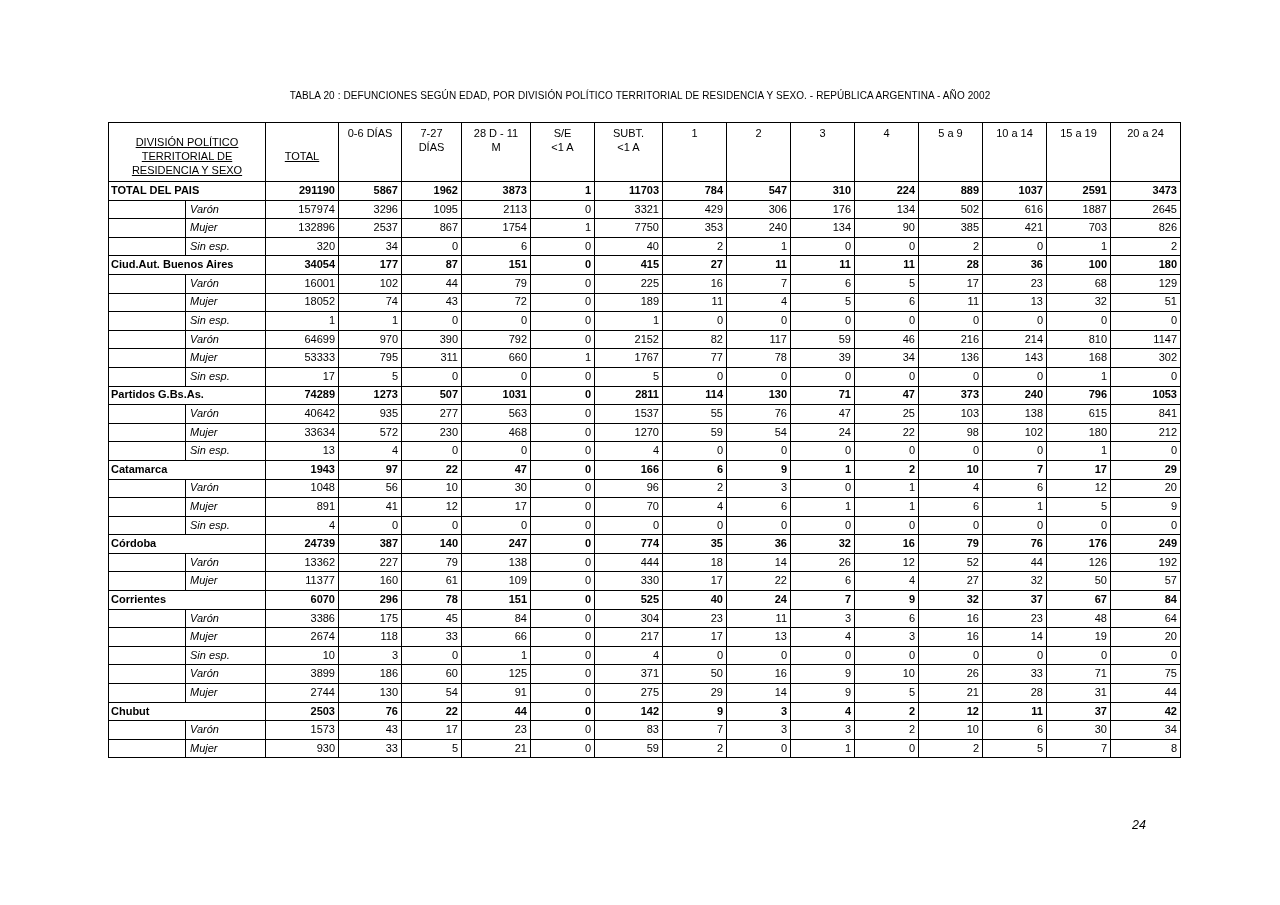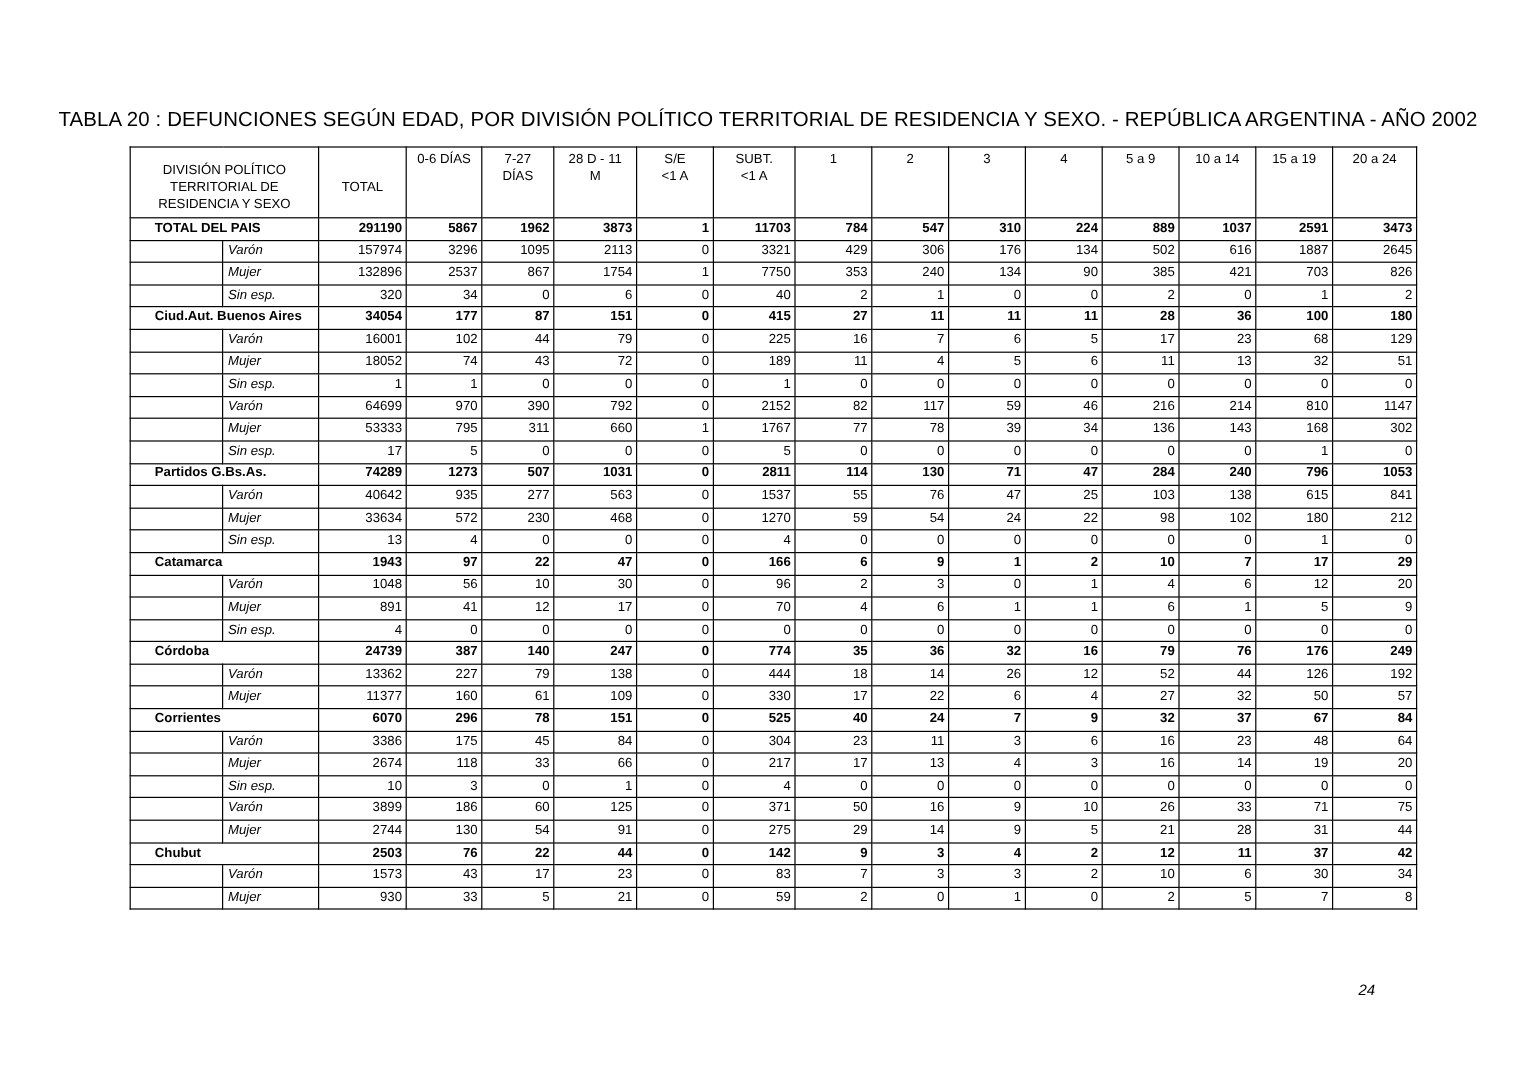--- a/index.html
+++ b/index.html
@@ -11,21 +11,21 @@
     color: #000000;
     font-family: "Liberation Sans", "DejaVu Sans", sans-serif;
     overflow: hidden;
   }
   .title {
     position: absolute;
     top: 90px;
     left: 0;
     width: 100%;
     text-align: center;
-    font-size: 17px;
+    font-size: 10px;
     letter-spacing: 0.1px;
   }
   table.datatable {
     position: absolute;
     left: 108px;
     top: 122px;
     border-collapse: collapse;
     table-layout: fixed;
   }
   .datatable th, .datatable td {
@@ -40,29 +40,30 @@
     text-align: center;
     white-space: pre-line;
     vertical-align: top;
     padding: 4px 2px 2px 2px;
     height: 59px;
   }
   .datatable thead th.vmid,
   .datatable thead th.h1 {
     vertical-align: middle;
     padding-top: 12px;
+    text-decoration: underline;
   }
   .datatable td {
     height: 18.6px;
     padding: 0 3px;
     white-space: nowrap;
   }
   .datatable td.num { text-align: right; }
   .datatable tr.region td { font-weight: bold; }
-  .datatable td.region-lbl { padding-left: 20px; }
+  .datatable td.region-lbl { padding-left: 2px; }
   .datatable td.sexlbl { font-style: italic; font-weight: normal; padding-left: 4px; }
   .pagenum {
     position: absolute;
     left: 1132px;
     top: 818px;
     font-size: 12.5px;
     font-style: italic;
   }
 </style>
 </head>
@@ -318,21 +319,21 @@
           <td class="num">74289</td>
           <td class="num">1273</td>
           <td class="num">507</td>
           <td class="num">1031</td>
           <td class="num">0</td>
           <td class="num">2811</td>
           <td class="num">114</td>
           <td class="num">130</td>
           <td class="num">71</td>
           <td class="num">47</td>
-          <td class="num">284</td>
+          <td class="num">373</td>
           <td class="num">240</td>
           <td class="num">796</td>
           <td class="num">1053</td>
         </tr>
         <tr class="sex">
           <td></td>
           <td class="sexlbl">Varón</td>
           <td class="num">40642</td>
           <td class="num">935</td>
           <td class="num">277</td>

